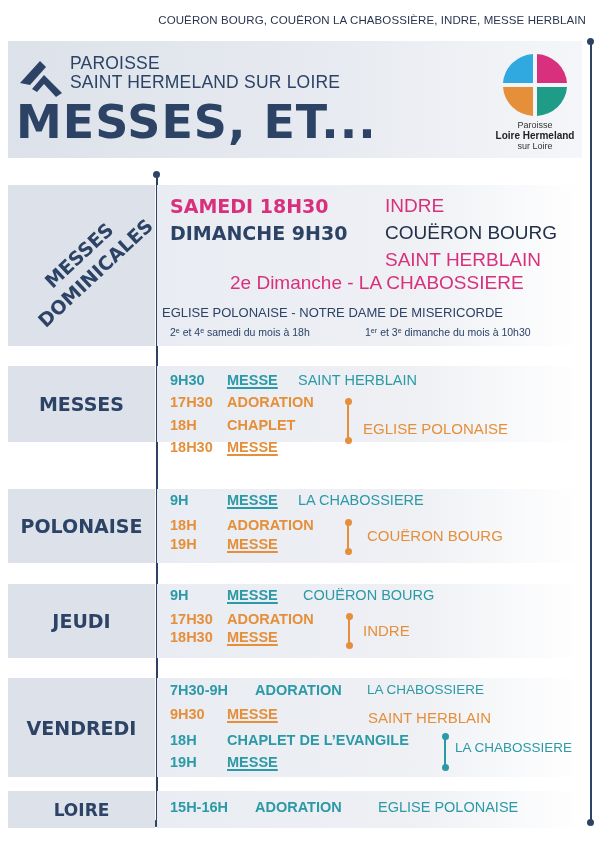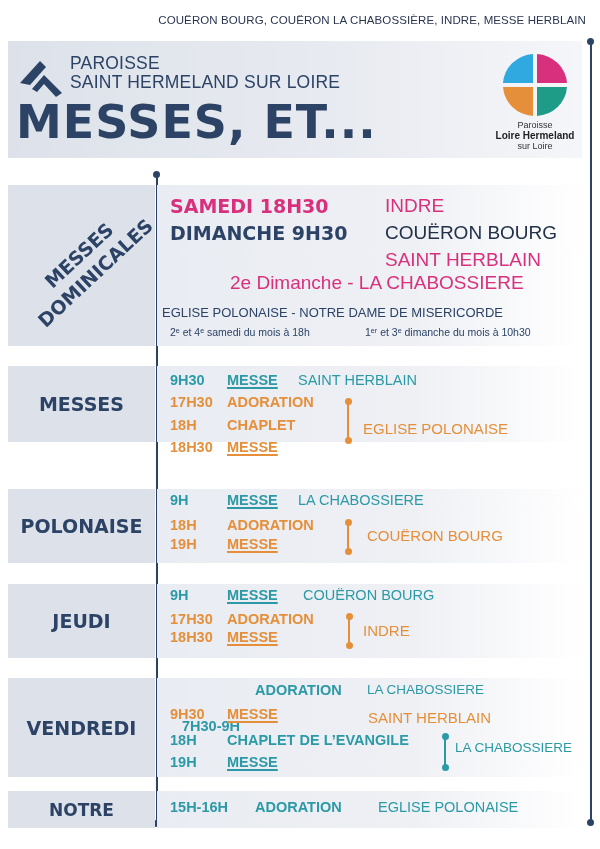--- a/index.html
+++ b/index.html
@@ -172,21 +172,21 @@
     </div>
     <div class="bracket" style="left:191px;top:32px;height:30px;background:#e58f3a;"></div>
     <div class="row orange" style="left:206px;top:38px;font-size:15px;">INDRE</div>
   </div>
 </div>
 
 <div class="section" style="top:678px;height:99px;">
   <div class="sec-label">VENDREDI</div>
   <div class="sec-body">
     <div class="row teal" style="left:13px;top:4px;">
-      <span class="t" style="left:12px;margin-top:36px;">7H30-9H</span>
+      <span class="t" style="left:0;">7H30-9H</span>
       <span class="t" style="left:85px;">ADORATION</span>
       <span class="pl" style="left:197px;font-size:13.5px;">LA CHABOSSIERE</span>
     </div>
     <div class="row orange" style="left:13px;top:28px;">
       <span class="t" style="left:0;">9H30</span>
       <span class="t u" style="left:57px;">MESSE</span>
       <span class="pl" style="left:198px;top:3px;font-size:15px;">SAINT HERBLAIN</span>
     </div>
     <div class="row teal" style="left:13px;top:54px;">
       <span class="t" style="left:0;">18H</span>
@@ -195,21 +195,21 @@
     <div class="row teal" style="left:13px;top:76px;">
       <span class="t" style="left:0;">19H</span>
       <span class="t u" style="left:57px;">MESSE</span>
     </div>
     <div class="bracket" style="left:287px;top:58px;height:32px;background:#2b9aa6;"></div>
     <div class="row teal" style="left:298px;top:62px;font-size:13.5px;">LA CHABOSSIERE</div>
   </div>
 </div>
 
 <div class="section" style="top:791px;height:37px;">
-  <div class="sec-label" style="font-size:17px;">NOTRE</div>
+  <div class="sec-label" style="font-size:17px;">LOIRE</div>
   <div class="sec-body">
     <div class="row teal" style="left:13px;top:8px;">
       <span class="t" style="left:0;">15H-16H</span>
       <span class="t" style="left:85px;">ADORATION</span>
       <span class="pl" style="left:208px;">EGLISE POLONAISE</span>
     </div>
   </div>
 </div>
 
 <div class="bottom-dots">· · · ·</div>

